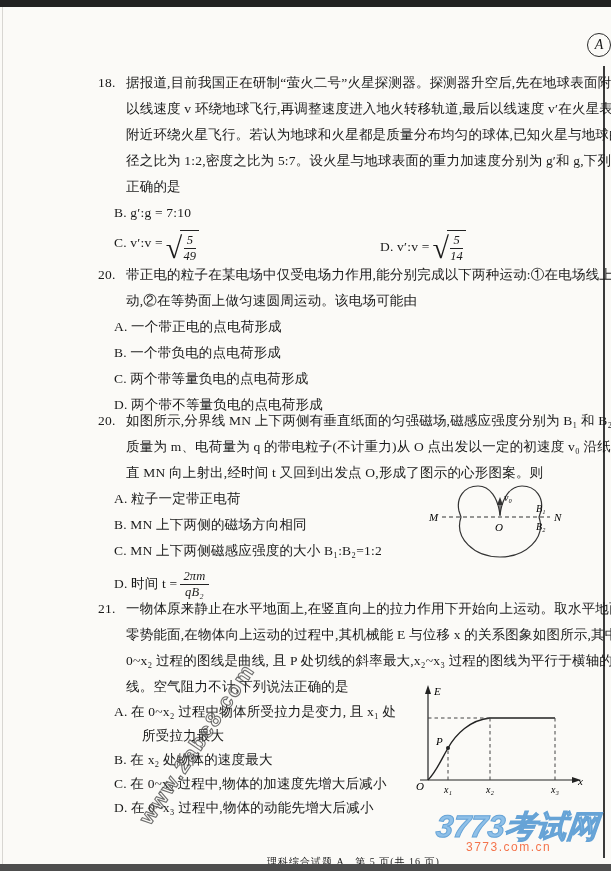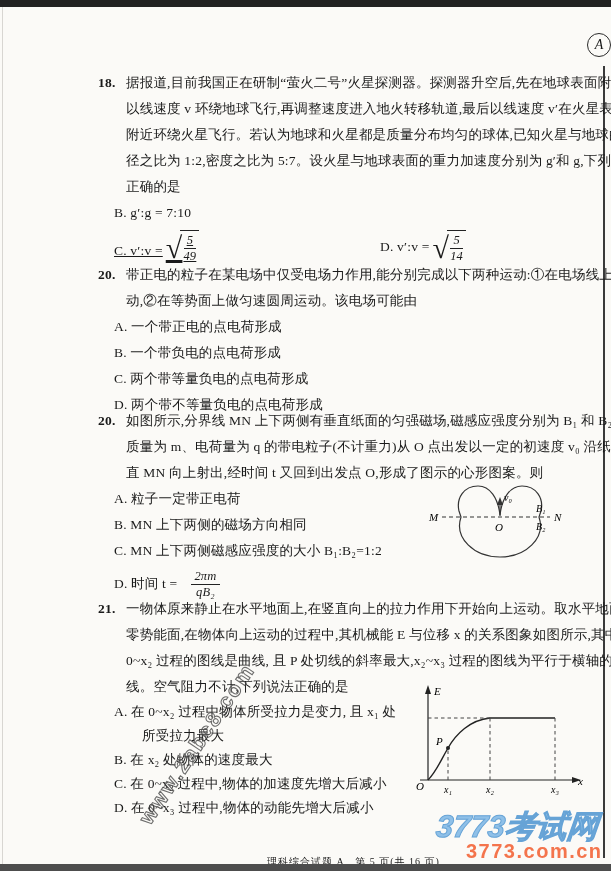--- a/index.html
+++ b/index.html
@@ -9,51 +9,51 @@
   .topbar{position:absolute;left:0;top:0;width:611px;height:7px;background:#222;}
   .bottombar{position:absolute;left:0;top:864px;width:611px;height:7px;background:#4d4d4d;}
   .rightline{position:absolute;left:603px;top:66px;width:2px;height:792px;background:#3a3a3a;}
   .leftedge{position:absolute;left:2px;top:7px;width:1px;height:857px;background:#d8d6d2;}
 
   .corner-a{position:absolute;left:587px;top:33px;width:22px;height:22px;border:1.6px solid #2b2b2b;
     border-radius:50%;display:flex;align-items:center;justify-content:center;
     font-size:14px;font-style:italic;background:#fbfaf7;}
 
   .q{position:absolute;left:98px;font-size:13.5px;line-height:26px;letter-spacing:.2px;}
-  .qnum{position:absolute;left:0;top:0;font-weight:bold;}
+  .qnum{position:absolute;left:0;top:0;}
   .qline{margin-left:28px;white-space:nowrap;}
   .opt{margin-left:16px;white-space:nowrap;}
   .opt-indent2{margin-left:44px;white-space:nowrap;}
   .optrow{display:flex;margin-left:16px;}
   .optrow .cell{width:266px;white-space:nowrap;}
   .optrow.tall{height:42px;align-items:center;}
 
   .frac{display:inline-flex;flex-direction:column;align-items:center;font-size:12.5px;
-    line-height:1.2;vertical-align:middle;font-style:italic;margin-left:14px;}
+    line-height:1.2;vertical-align:middle;font-style:italic;margin-left:3px;}
   .frac .num{border-bottom:1.2px solid #222;padding:0 3px;}
   .frac .den{padding:0 3px;}
   .sqrt{display:inline-flex;align-items:flex-start;margin-left:3px;vertical-align:middle;}
   .sqrt .rad{font-size:30px;line-height:1;font-style:normal;transform:translateY(3px);margin-right:-2px;}
   .sqrt .frac{border-top:1.5px solid #222;padding-top:2px;margin-left:0;}
   .opt.tall{display:flex;align-items:center;height:40px;}
 
   .figure{position:absolute;}
   svg text{font-family:"Liberation Serif","DejaVu Serif",serif;}
 
   .footer{position:absolute;left:267px;top:827px;font-size:10px;letter-spacing:1px;white-space:nowrap;margin-top:28px;}
 
   .wm-diagonal{position:absolute;left:87px;top:732px;width:220px;text-align:center;
     transform:rotate(-56deg);font-family:"Liberation Sans","DejaVu Sans",sans-serif;
     font-size:21px;font-weight:bold;letter-spacing:2px;color:rgba(255,255,255,0.05);
     -webkit-text-stroke:1.1px #4a4a4a;opacity:.8;white-space:nowrap;}
   .wm-site{position:absolute;left:436px;top:806px;font-family:"Liberation Sans","DejaVu Sans",sans-serif;
     font-size:31px;font-weight:bold;font-style:italic;transform:skewX(-6deg);
     color:#8fc0e8;-webkit-text-stroke:1px #66a3d6;white-space:nowrap;}
   .wm-url{position:absolute;left:466px;top:840px;font-family:"Liberation Sans","DejaVu Sans",sans-serif;
-    font-size:20px;font-weight:bold;color:#f4744c;letter-spacing:1.5px;white-space:nowrap;}
+    font-size:12px;font-weight:normal;color:#f4744c;letter-spacing:1.5px;white-space:nowrap;}
 </style>
 </head>
 <body>
 
 <div id="page">
 
   <div class="topbar"></div>
   <div class="leftedge"></div>
   <div class="rightline"></div>
 
@@ -65,21 +65,21 @@
     <span class="qnum">18.</span>
     <div class="qline">据报道,目前我国正在研制“萤火二号”火星探测器。探测器升空后,先在地球表面附近</div>
     <div class="qline">以线速度 v 环绕地球飞行,再调整速度进入地火转移轨道,最后以线速度 v′在火星表面</div>
     <div class="qline">附近环绕火星飞行。若认为地球和火星都是质量分布均匀的球体,已知火星与地球的半</div>
     <div class="qline">径之比为 1:2,密度之比为 5:7。设火星与地球表面的重力加速度分别为 g′和 g,下列结论</div>
     <div class="qline">正确的是</div>
     <div class="optrow">
       <span class="cell">B. g′:g = 7:10</span>
     </div>
     <div class="optrow tall">
-      <span class="cell" style="display:flex;align-items:flex-end;text-decoration:underline;">
+      <span class="cell" style="display:flex;align-items:flex-start;">
         <span>C. v′:v =</span>
         <span class="sqrt">
           <span class="rad">√</span>
           <span class="frac">
             <span class="num">5</span>
             <span class="den">49</span>
           </span>
         </span>
       </span>
       <span class="cell" style="display:flex;align-items:center;">

